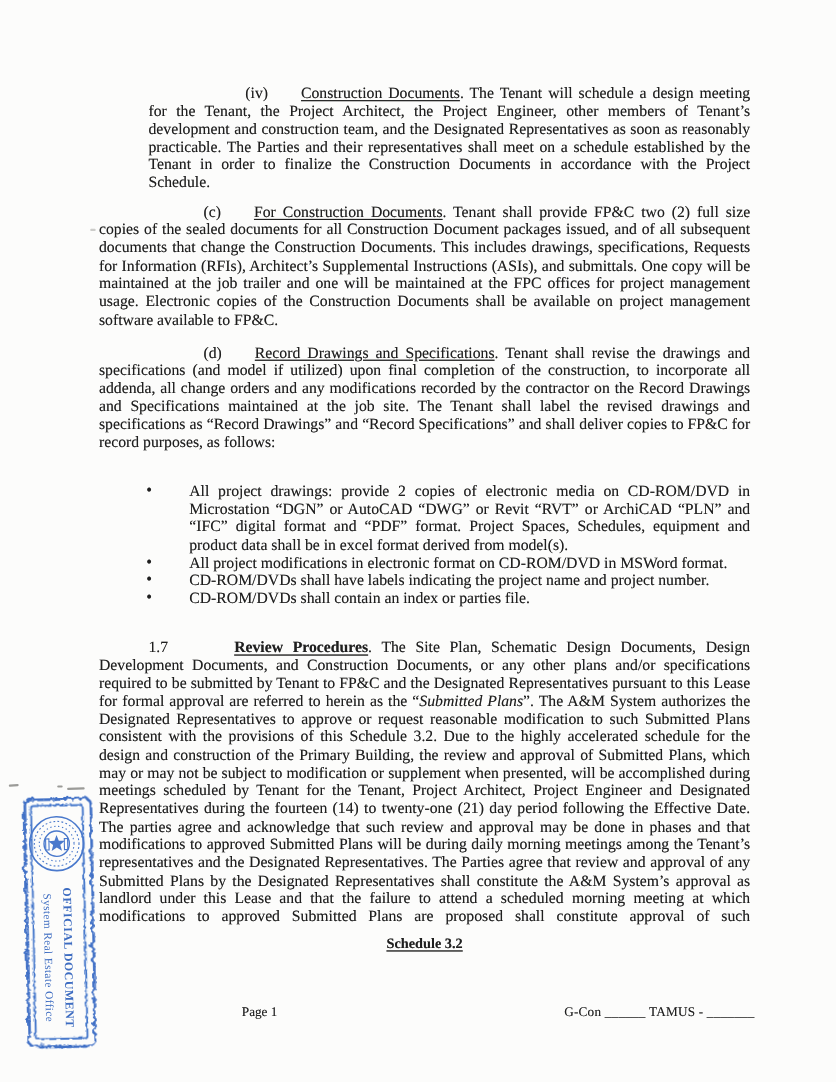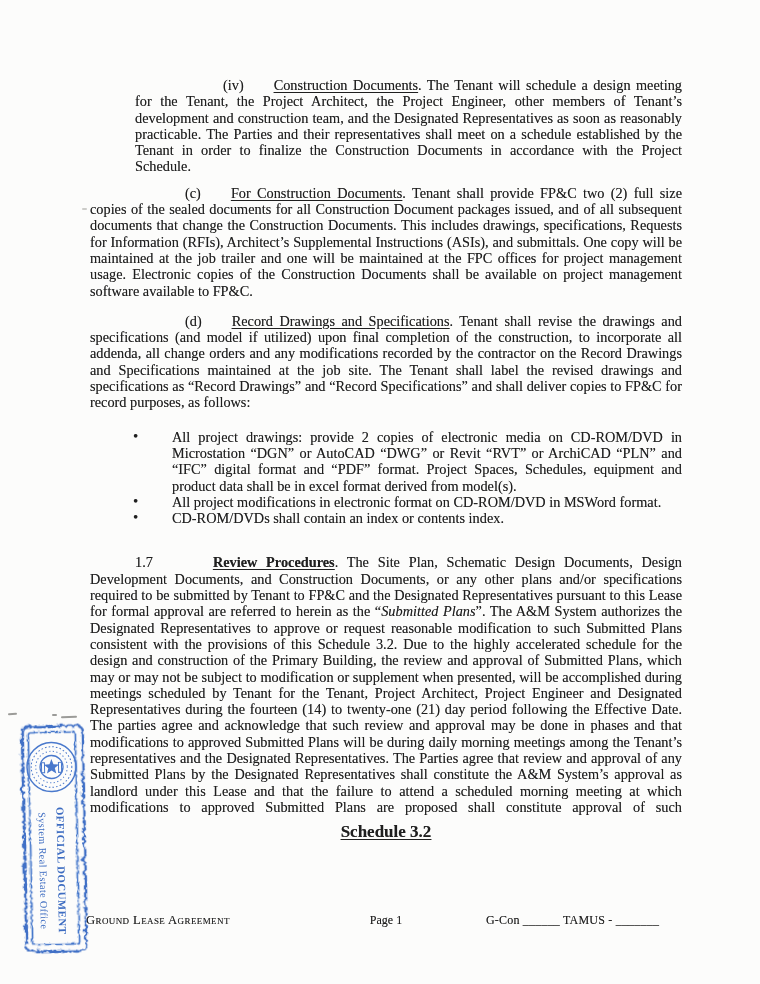--- a/index.html
+++ b/index.html
@@ -17,37 +17,37 @@
   p{margin:0;}
   .para-sub{margin-left:45px;width:547px;text-indent:88px;font-family:Liberation Serif, serif;}
   .para-c{margin-top:10px;text-indent:95px;}
   .para-d{margin-top:14px;text-indent:95px;}
   .para-17{margin-top:28px;text-indent:45px;text-align-last:justify;}
   .tab{display:inline-block;width:30px;}
   .tab-sm{display:inline-block;width:24px;}
   .head{text-decoration:underline;text-underline-offset:2px;}
   .head-bold{font-weight:bold;text-decoration:underline;text-underline-offset:2px;margin-left:36px;}
   .em{font-style:italic;font-family:Liberation Serif, serif;}
-  ul.bullets{margin:18px 0 0 0;padding:0 0 0 82px;list-style:none;}
+  ul.bullets{margin:28px 0 0 0;padding:0 0 0 82px;list-style:none;}
   ul.bullets li{position:relative;text-align:justify;}
   ul.bullets li::before{
     content:"\2022";position:absolute;left:-39px;top:-1px;font-size:15px;
   }
   .schedule{
-    margin-top:9px;text-align:center;font-weight:bold;font-size:17px;
+    margin-top:9px;text-align:center;font-weight:bold;font-size:13px;
     text-decoration:underline;text-underline-offset:2px;
   }
   .footer-row{
     position:absolute;left:86px;top:913px;width:600px;
     display:flex;align-items:baseline;font-size:12px;
     text-shadow:0 0 .4px rgba(40,40,40,.5);
   }
   .footer-left{flex:1;font-variant:small-caps;letter-spacing:.4px;font-size:12.6px;}
   .footer-center{flex:1;text-align:center;}
-  .footer-right{flex:1;text-align:left;letter-spacing:.2px;}
+  .footer-right{flex:1;text-align:right;letter-spacing:.2px;}
   
   .stamp{
     position:absolute;left:19px;top:721px;width:68px;height:233px;
     transform:rotate(-1.2deg);
   }
   .stamp-svg{position:absolute;left:0;top:0;}
   .stamp-text{
     position:absolute;left:15px;top:76px;height:148px;width:40px;
     writing-mode:vertical-lr;text-orientation:mixed;
     text-align:center;color:#3d6cc1;
@@ -68,30 +68,30 @@
 
   <p class="para-sub"><span>(iv)</span><span class="tab"></span><span class="head">Construction Documents</span><span>.  The Tenant will schedule a design meeting for the Tenant, the Project Architect, the Project Engineer, other members of Tenant’s development and construction team, and the Designated Representatives as soon as reasonably practicable.  The Parties and their representatives shall meet on a schedule established by the Tenant in order to finalize the Construction Documents in accordance with the Project Schedule.</span></p>
 
   <p class="para-c"><span>(c)</span><span class="tab"></span><span class="head">For Construction Documents</span><span>.  Tenant shall provide FP&amp;C two (2) full size copies of the sealed documents for all Construction Document packages issued, and of all subsequent documents that change the Construction Documents.  This includes drawings, specifications, Requests for Information (RFIs), Architect’s Supplemental Instructions (ASIs), and submittals.  One copy will be maintained at the job trailer and one will be maintained at the FPC offices for project management usage.  Electronic copies of the Construction Documents shall be available on project management software available to FP&amp;C.</span></p>
 
   <p class="para-d"><span>(d)</span><span class="tab"></span><span class="head">Record Drawings and Specifications</span><span>.  Tenant shall revise the drawings and specifications (and model if utilized) upon final completion of the construction, to incorporate all addenda, all change orders and any modifications recorded by the contractor on the Record Drawings and Specifications maintained at the job site.  The Tenant shall label the revised drawings and specifications as “Record Drawings” and “Record Specifications” and shall deliver copies to FP&amp;C for record purposes, as follows:</span></p>
 
   <ul class="bullets">
     <li>All project drawings: provide 2 copies of electronic media on CD-ROM/DVD in Microstation “DGN” or AutoCAD “DWG” or Revit “RVT” or ArchiCAD “PLN” and “IFC” digital format and “PDF” format. Project Spaces, Schedules, equipment and product data shall be in excel format derived from model(s).</li>
     <li>All project modifications in electronic format on CD-ROM/DVD in MSWord format.</li>
-    <li>CD-ROM/DVDs shall contain an index or contents index.</li>
+    <li>CD-ROM/DVDs shall have labels indicating the project name and project number.</li>
+    <li>CD-ROM/DVDs shall contain an index or parties file.</li>
   </ul>
 
   <p class="para-17"><span>1.7</span><span class="tab-sm"></span><span class="head-bold">Review Procedures</span><span>.  The Site Plan, Schematic Design Documents, Design Development Documents, and Construction Documents, or any other plans and/or specifications required to be submitted by Tenant to FP&amp;C and the Designated Representatives pursuant to this Lease for formal approval are referred to herein as the “</span><span class="em">Submitted Plans</span><span>”.  The A&amp;M System authorizes the Designated Representatives to approve or request reasonable modification to such Submitted Plans consistent with the provisions of this Schedule 3.2.  Due to the highly accelerated schedule for the design and construction of the Primary Building, the review and approval of Submitted Plans, which may or may not be subject to modification or supplement when presented, will be accomplished during meetings scheduled by Tenant for the Tenant, Project Architect, Project Engineer and Designated Representatives during the fourteen (14) to twenty-one (21) day period following the Effective Date.  The parties agree and acknowledge that such review and approval may be done in phases and that modifications to approved Submitted Plans will be during daily morning meetings among the Tenant’s representatives and the Designated Representatives.  The Parties agree that review and approval of any Submitted Plans by the Designated Representatives shall constitute the A&amp;M System’s approval as landlord under this Lease and that the failure to attend a scheduled morning meeting at which modifications to approved Submitted Plans are proposed shall constitute approval of such</span></p>
 
   <div class="schedule">Schedule 3.2</div>
 </div>
 
 <div class="footer-row">
-  <div class="footer-left">Ground Lease Agreement</div>
   <div class="footer-center">Page 1</div>
   <div class="footer-right">G-Con ______  TAMUS - _______</div>
 </div>
 
 <div class="stamp">
   <svg class="stamp-svg" width="68" height="233" viewBox="0 0 68 233">
     <defs>
       <filter id="wavy" x="-20%" y="-20%" width="140%" height="140%">
         <feTurbulence type="turbulence" baseFrequency="0.14 0.14" numOctaves="2" seed="8" result="t"></feTurbulence>
         <feDisplacementMap in="SourceGraphic" in2="t" scale="5"></feDisplacementMap>

